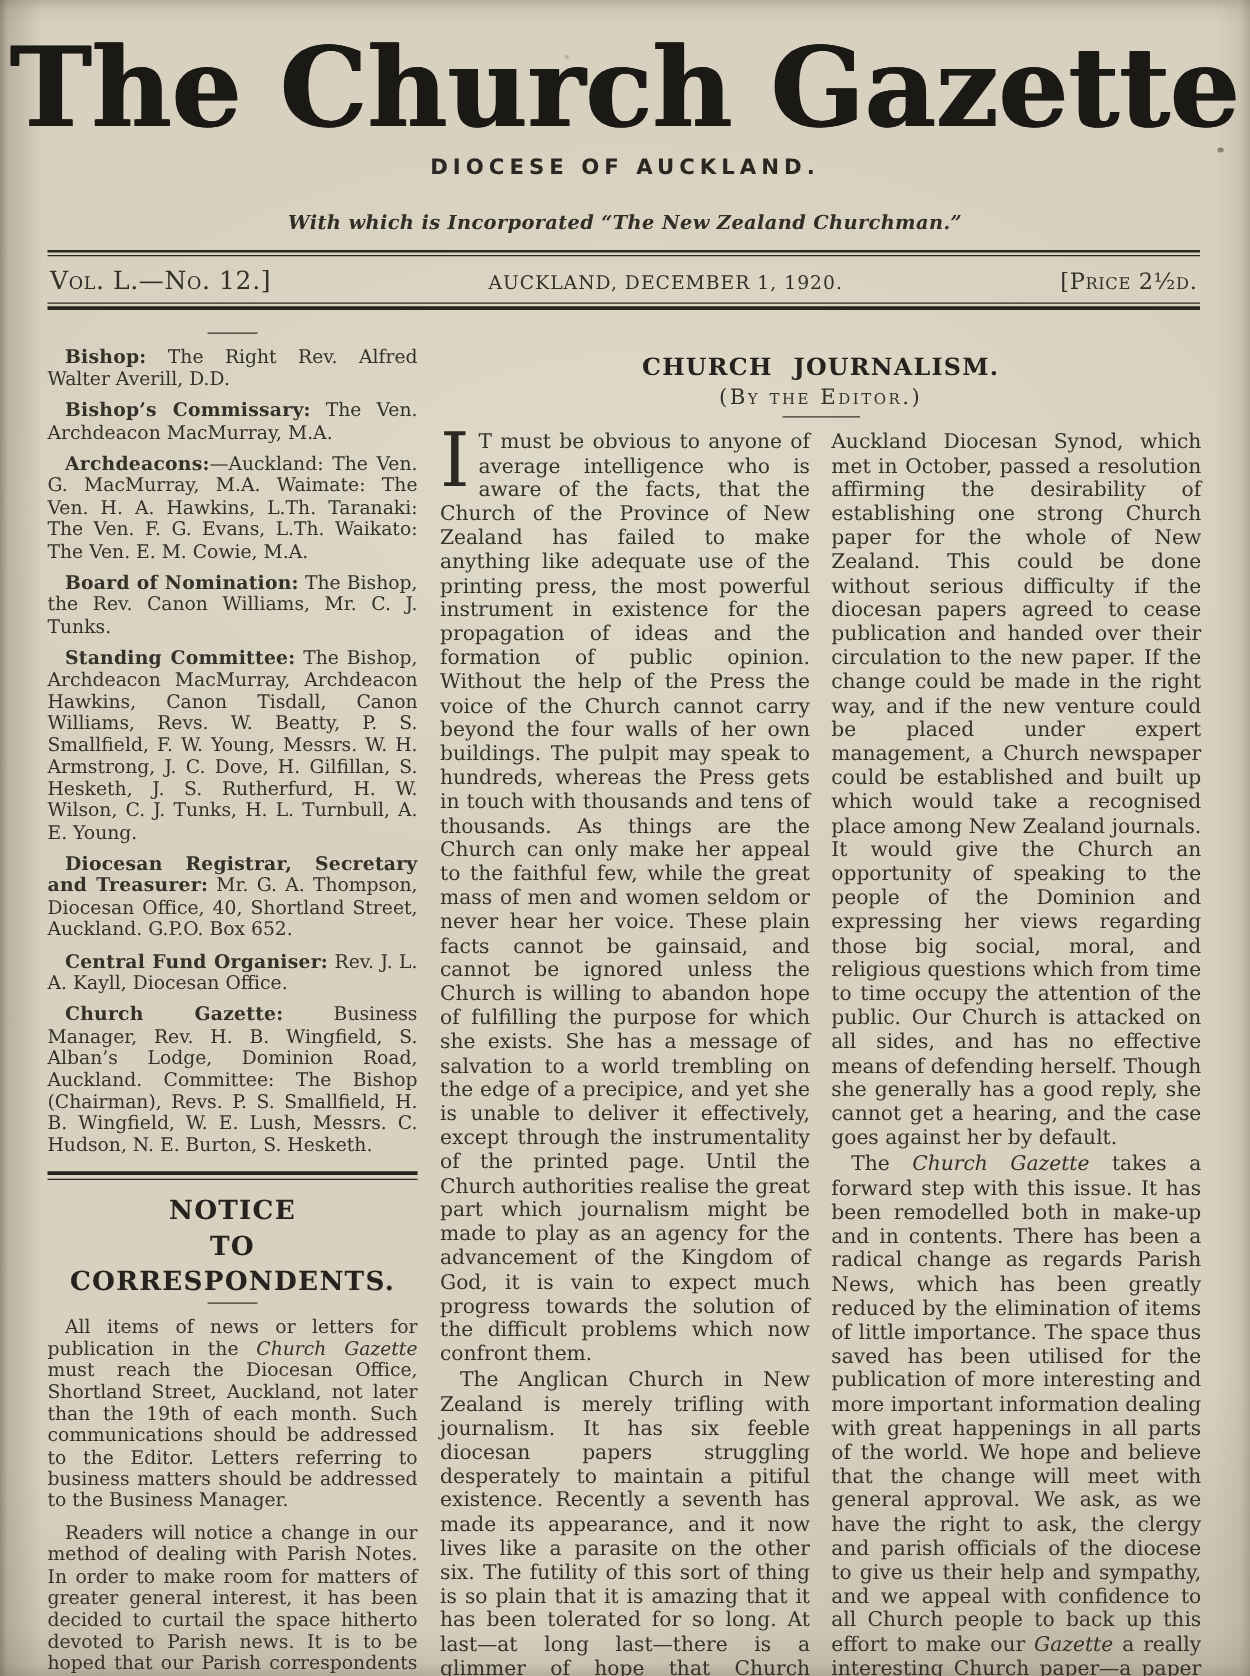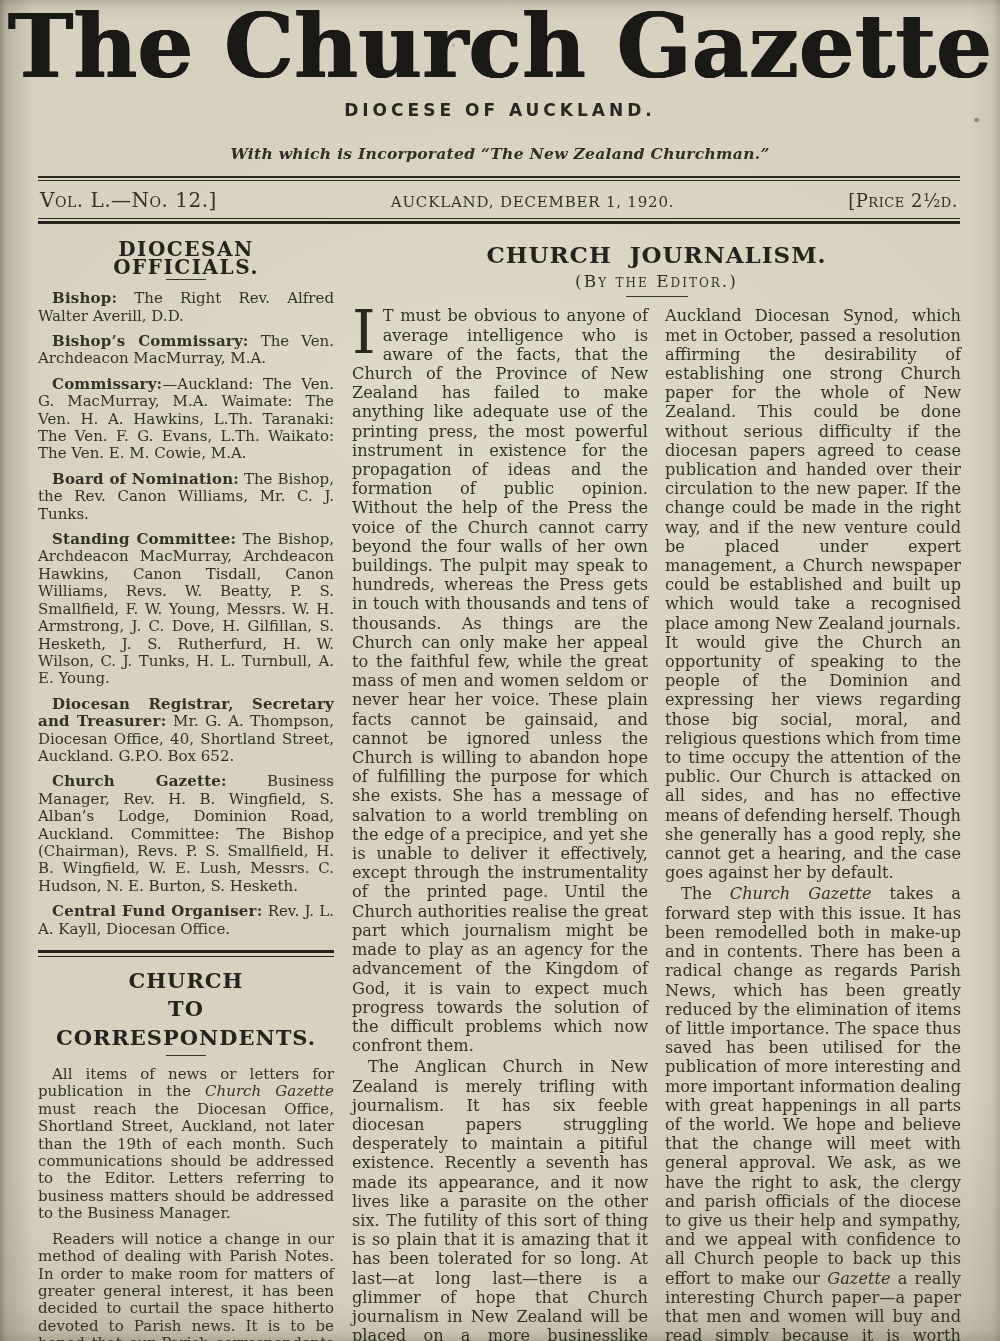--- a/index.html
+++ b/index.html
@@ -19,21 +19,21 @@
       linear-gradient(180deg, rgba(92,84,68,0.25) 0px, rgba(92,84,68,0.08) 8px, transparent 20px),
       linear-gradient(0deg, rgba(92,84,68,0.28) 0px, rgba(92,84,68,0.10) 10px, transparent 40px),
       radial-gradient(ellipse 700px 400px at 50% 30%, rgba(255,252,242,0.20), transparent 75%),
       #d8d1bf;
   }
   .speck { position: absolute; border-radius: 50%; background: #4a443a; opacity: .55; }
   .speck-a { width: 5px; height: 4px; left: 974px; top: 118px; }
   .speck-b { width: 3px; height: 3px; left: 452px; top: 44px; opacity: .25; }
 
   
-  .masthead { text-align: center; }
+  .masthead { padding-top: 24px; text-align: center; }
   .mast-title {
     margin: 0;
     font-size: 88px;
     line-height: 1.05;
     font-weight: bold;
     letter-spacing: 0px;
     color: #1b1915;
     text-shadow: 0.6px 0 0 #1b1915, -0.6px 0 0 #1b1915;
   }
   .mast-subtitle {
@@ -84,21 +84,21 @@
     letter-spacing: 1.5px; word-spacing: 10px; color: #26231e;
   }
   .notice-heading {
     margin: 4px 0 0; font-size: 21px; font-weight: bold; text-align: center;
     line-height: 1.35; letter-spacing: 1px; word-spacing: 7px; color: #26231e;
   }
 
   
   .article { flex: 1 1 auto; }
   .article-heading {
-    margin: 2px 0 0; font-size: 23px; font-weight: bold; text-align: center;
+    margin: 20px 0 0; font-size: 19px; font-weight: bold; text-align: center;
     letter-spacing: 1px; word-spacing: 9px; color: #26231e;
   }
   .byline { text-align: center; font-variant: small-caps; font-size: 17px;
     letter-spacing: 2px; margin-top: 3px; }
   .byline-rule { width: 62px; margin: 5px auto 9px; border: 0;
     border-top: 1.5px solid #3a372f; }
   .cols { display: flex; gap: 17px; }
   .body-col { width: 296px; flex: 0 0 296px; font-size: 16.2px; line-height: 19.2px;
     text-align: justify; }
   .body-col p { margin: 0 0 2px; }
@@ -129,38 +129,37 @@
     <span class="mid">AUCKLAND, DECEMBER 1, 1920.</span>
     <span class="price">[Price 2½d.</span>
   </div>
 
   <div class="rule-thick-bottom"></div>
 
   <main class="main">
 
     <aside class="aside-col">
       <section>
-        <h2 class="officials-heading">DIOCESAN OFFICIALS.</h2>
         <hr class="short-rule">
 
         <p><b>Bishop:</b><span> The Right Rev. Alfred Walter Averill, D.D.</span></p>
         <p><b>Bishop’s Commissary:</b><span> The Ven. Archdeacon MacMurray, M.A.</span></p>
-        <p><b>Commissary:</b><span>—Auckland: The Ven. G. MacMurray, M.A. Waimate: The Ven. H. A. Hawkins, L.Th. Taranaki: The Ven. F. G. Evans, L.Th. Waikato: The Ven. E. M. Cowie, M.A.</span></p>
+        <p><b>Archdeacons:</b><span>—Auckland: The Ven. G. MacMurray, M.A. Waimate: The Ven. H. A. Hawkins, L.Th. Taranaki: The Ven. F. G. Evans, L.Th. Waikato: The Ven. E. M. Cowie, M.A.</span></p>
         <p><b>Board of Nomination:</b><span> The Bishop, the Rev. Canon Williams, Mr. C. J. Tunks.</span></p>
         <p><b>Standing Committee:</b><span> The Bishop, Archdeacon MacMurray, Archdeacon Hawkins, Canon Tisdall, Canon Williams, Revs. W. Beatty, P. S. Smallfield, F. W. Young, Messrs. W. H. Armstrong, J. C. Dove, H. Gilfillan, S. Hesketh, J. S. Rutherfurd, H. W. Wilson, C. J. Tunks, H. L. Turnbull, A. E. Young.</span></p>
         <p><b>Diocesan Registrar, Secretary and Treasurer:</b><span> Mr. G. A. Thompson, Diocesan Office, 40, Shortland Street, Auckland. G.P.O. Box 652.</span></p>
+        <p><b>Central Fund Organiser:</b><span> Rev. J. L. A. Kayll, Diocesan Office.</span></p>
         <p><b>Church Gazette:</b><span> Business Manager, Rev. H. B. Wingfield, S. Alban’s Lodge, Dominion Road, Auckland. Committee: The Bishop (Chairman), Revs. P. S. Smallfield, H. B. Wingfield, W. E. Lush, Messrs. C. Hudson, N. E. Burton, S. Hesketh.</span></p>
-        <p><b>Central Fund Organiser:</b><span> Rev. J. L. A. Kayll, Diocesan Office.</span></p>
       </section>
 
       <div class="section-rule"></div>
 
       <section>
         <h2 class="notice-heading">
-          <span>CHURCH</span><br>
+          <span>NOTICE</span><br>
           <span>TO CORRESPONDENTS.</span>
         </h2>
         <hr class="short-rule">
 
         <p><span>All items of news or letters for publication in the </span><span class="ital">Church Gazette</span><span> must reach the Diocesan Office, Shortland Street, Auckland, not later than the 19th of each month. Such communications should be addressed to the Editor. Letters referring to business matters should be addressed to the Business Manager.</span></p>
         <p>Readers will notice a change in our method of dealing with Parish Notes. In order to make room for matters of greater general interest, it has been decided to curtail the space hitherto devoted to Parish news. It is to be hoped that our Parish correspondents will help us in this matter. We hope still to find room for a considerable amount of Parish news, but we must exclude paragraphs referring to merely routine work and small matters of purely local interest.</p>
       </section>
     </aside>
 
     <article class="article">

